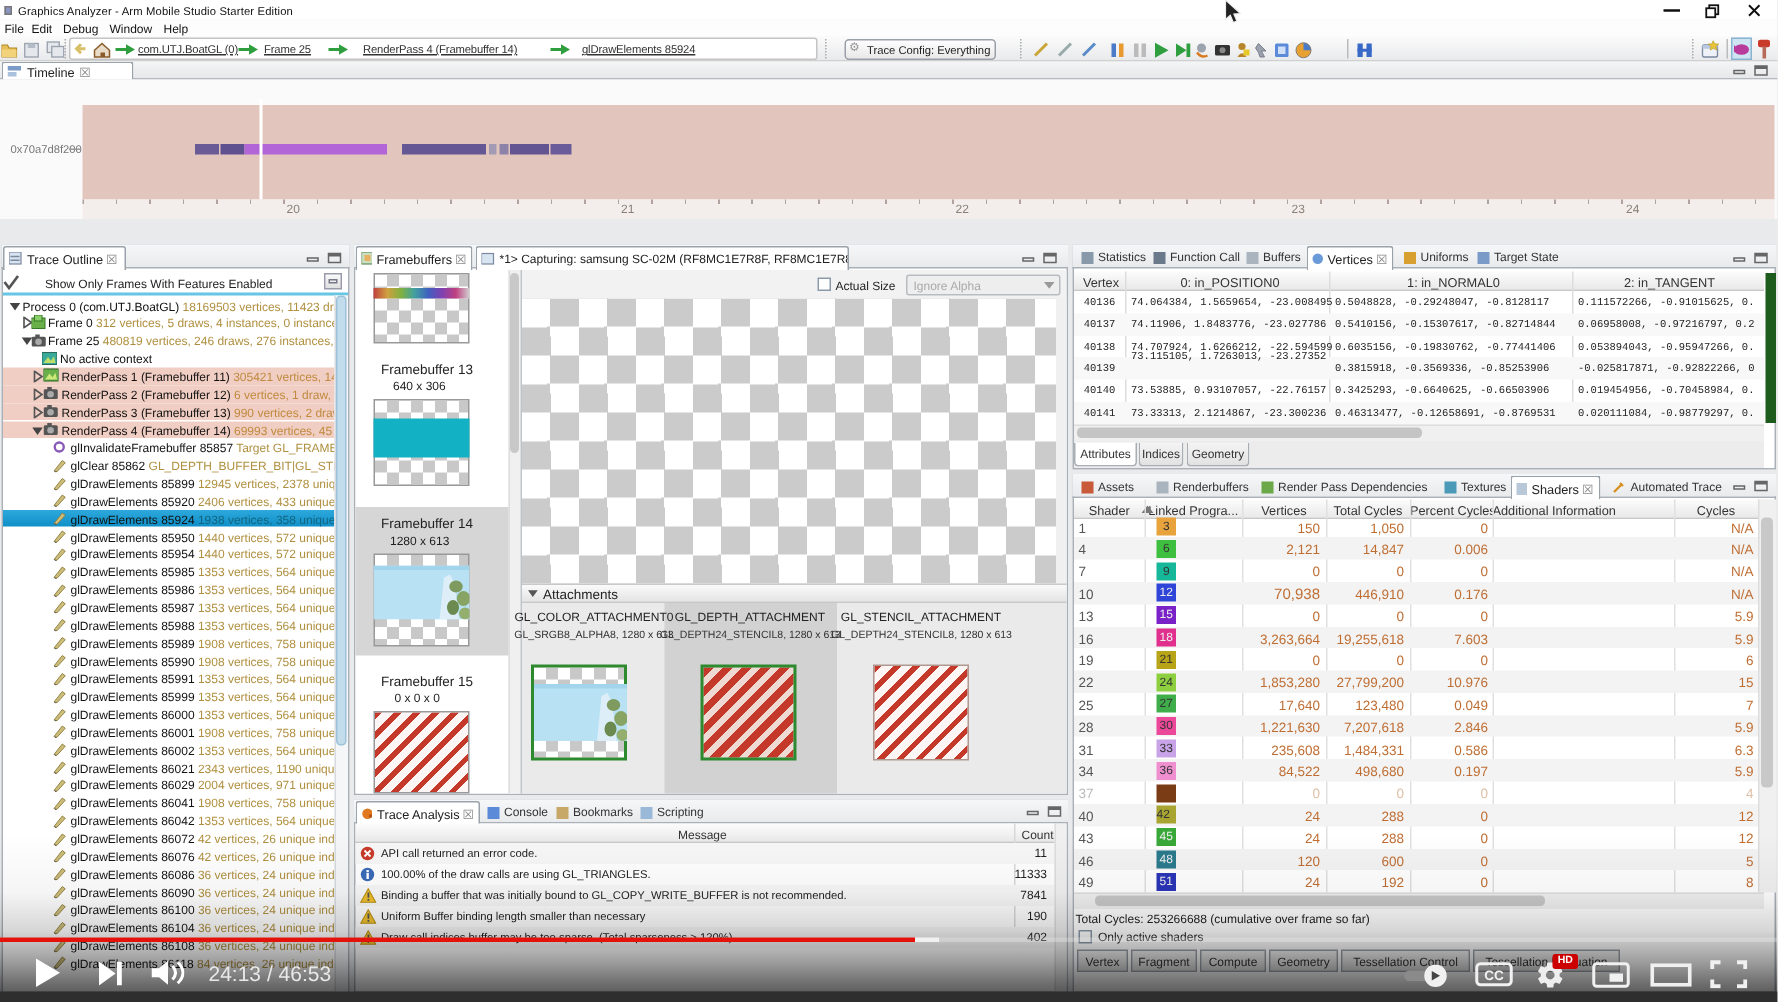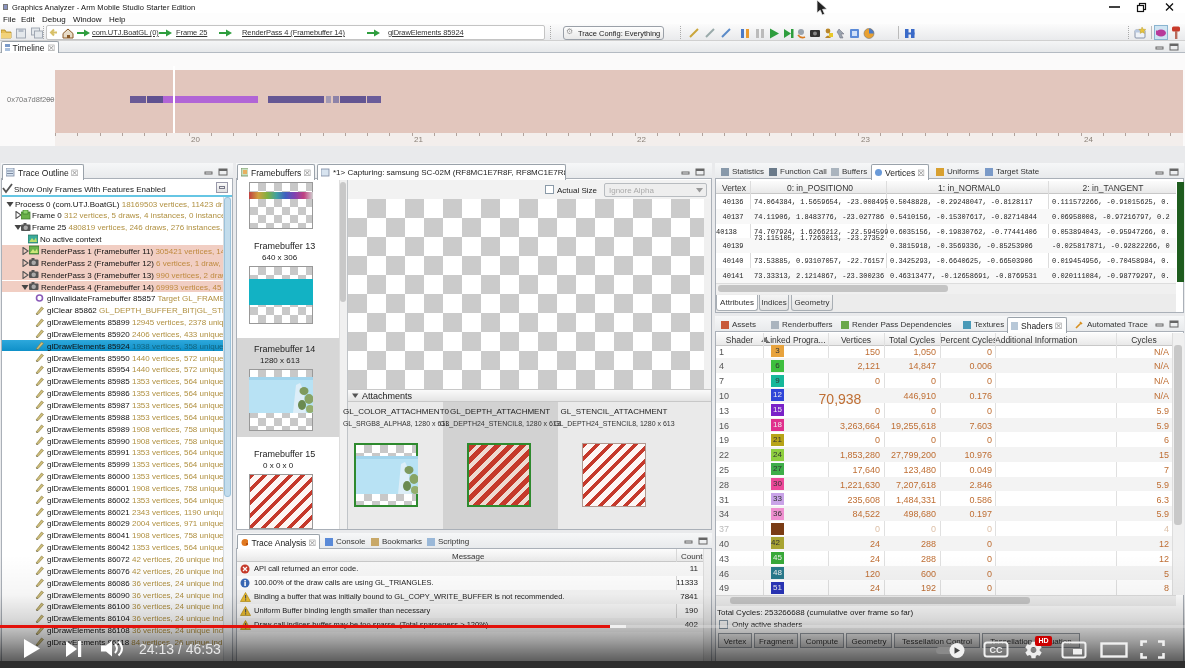--- a/index.html
+++ b/index.html
@@ -114,21 +114,21 @@
 <div class="abs" style="left:1154px;top:25px;width:14px;height:15px;background:#cfe4f2;border:1px solid #8ab4d0"></div>
 <svg class="abs" style="left:1155px;top:27px" width="12" height="11">
     <ellipse cx="6" cy="6" rx="5" ry="3.5" fill="#b83a9a"></ellipse>
     <path d="M1 3 L4 6 L1 8 Z" fill="#b83a9a"></path>
   </svg>
 <svg class="abs" style="left:1170px;top:26px" width="12" height="14">
     <rect x="2" y="0.5" width="8" height="5" rx="1.5" fill="#c83a2a"></rect>
     <rect x="5" y="5" width="2.4" height="8" fill="#b86a5a"></rect>
   </svg>
 <div class="abs" style="left:0;top:41px;width:1185px;height:12px;background:linear-gradient(#f4f5f6,#e6e8ea);border-bottom:1px solid #b4bac2"></div>
-<div class="tab-act" style="left:1px;top:41px;width:58px;height:12px"><svg width="10" height="9" style="margin-right:3px">
+<div class="tab-act" style="left:1px;top:41px;width:88px;height:12px"><svg width="10" height="9" style="margin-right:3px">
       <rect x="0" y="1" width="9" height="3" fill="#7a9ac8"></rect>
       <rect x="0" y="5" width="6" height="3" fill="#aac0dc"></rect>
     </svg>Timeline <span style="color:#888;margin-left:3px">☒</span></div>
 <svg class="abs" style="left:1155px;top:43px" width="26" height="8">
     <rect x="1" y="4" width="7" height="2" fill="none" stroke="#666" stroke-width="1"></rect>
     <rect x="15" y="1" width="8" height="6" fill="none" stroke="#666" stroke-width="1"></rect>
     <rect x="15" y="1" width="8" height="2" fill="#666"></rect>
   </svg>
 <div class="abs" style="left:0;top:53px;width:1185px;height:93px;background:#fbfafa"></div>
 <div class="abs" style="left:7px;top:95px;font-size:7.5px;color:#777">0x70a7d8f200</div>
@@ -159,21 +159,21 @@
       <line x1="1" y1="5.5" x2="7" y2="5.5" stroke="#7a88a0"></line>
     </svg>Trace Outline <span style="color:#888;margin-left:2px">☒</span></div>
 <svg class="abs" style="left:204px;top:168px" width="26" height="8">
     <rect x="1" y="4" width="7" height="2" fill="none" stroke="#666" stroke-width="1"></rect>
     <rect x="15" y="1" width="8" height="6" fill="none" stroke="#666" stroke-width="1"></rect>
     <rect x="15" y="1" width="8" height="2" fill="#666"></rect>
   </svg>
 <svg class="abs" style="left:2px;top:183px" width="11" height="11">
     <path d="M1 5 L4 9 L10 1" stroke="#555" stroke-width="1.8" fill="none"></path>
   </svg>
-<div class="abs" style="left:14px;top:184.5px;font-size:8px;color:#222">Show Only Frames With Features Enabled</div>
+<div class="abs" style="left:30px;top:184.5px;font-size:8px;color:#222">Show Only Frames With Features Enabled</div>
 <div class="abs" style="left:216px;top:182px;width:12px;height:11px;border:1px solid #99a;background:linear-gradient(#fafafa,#e0e0e0)"></div>
 <div class="abs" style="left:219px;top:186px;width:6px;height:3px;border:1px solid #778"></div>
 <div class="abs" style="left:2px;top:195px;width:230px;height:466px;background:#fff;border-top:2px solid #66c6e4"></div>
 <div class="abs" style="left:2px;top:197px;width:221px;height:464px;overflow:hidden">
 <svg class="abs" style="left:4px;top:2.5px" width="8" height="8">
       <path d="M0.5 2 L7.5 2 L4 7 Z" fill="#444"></path>
     </svg>
 <div class="abs" style="left:13px;top:2.5px;font-size:8px;white-space:nowrap;color:#111">Process 0 (com.UTJ.BoatGL) <span style="color:#b09040">18169503 vertices, 11423 draws, 129</span></div>
 <svg class="abs" style="left:12px;top:14.3px" width="8" height="8">
       <path d="M2 0.5 L7 4 L2 7.5 Z" fill="none" stroke="#555" stroke-width="1.1"></path>
@@ -542,21 +542,21 @@
 <div class="abs" style="left:1048px;top:181px;width:1px;height:101px;background:#ddd"></div>
 <div class="abs mono" style="left:716px;top:198.0px;width:34px;text-align:center;font-size:7px;color:#222">40136</div>
 <div class="abs mono" style="left:754px;top:198.0px;font-size:7px;color:#222">74.064384, 1.5659654, -23.008495</div>
 <div class="abs mono" style="left:890px;top:198.0px;font-size:7px;color:#222">0.5048828, -0.29248047, -0.8128117</div>
 <div class="abs mono" style="left:1052px;top:198.0px;font-size:7px;color:#222;white-space:nowrap;overflow:hidden;width:120px">0.111572266, -0.91015625, 0.</div>
 <div class="abs" style="left:716px;top:208.8px;width:460px;height:14.8px;background:#f8f8f8"></div>
 <div class="abs mono" style="left:716px;top:212.8px;width:34px;text-align:center;font-size:7px;color:#222">40137</div>
 <div class="abs mono" style="left:754px;top:212.8px;font-size:7px;color:#222">74.11906, 1.8483776, -23.027786</div>
 <div class="abs mono" style="left:890px;top:212.8px;font-size:7px;color:#222">0.5410156, -0.15307617, -0.82714844</div>
 <div class="abs mono" style="left:1052px;top:212.8px;font-size:7px;color:#222;white-space:nowrap;overflow:hidden;width:124px">0.06958008, -0.97216797, 0.2</div>
-<div class="abs mono" style="left:716px;top:227.6px;width:34px;font-size:7px;color:#222">40138</div>
+<div class="abs mono" style="left:716px;top:227.6px;width:34px;text-align:center;font-size:7px;color:#222">40138</div>
 <div class="abs mono" style="left:754px;top:227.6px;font-size:7px;color:#222">74.707924, 1.6266212, -22.594599</div>
 <div class="abs mono" style="left:890px;top:227.6px;font-size:7px;color:#222">0.6035156, -0.19830762, -0.77441406</div>
 <div class="abs mono" style="left:1052px;top:227.6px;font-size:7px;color:#222;white-space:nowrap;overflow:hidden;width:124px">0.053894043, -0.95947266, 0.</div>
 <div class="abs" style="left:716px;top:238.4px;width:460px;height:14.8px;background:#f8f8f8"></div>
 <div class="abs mono" style="left:716px;top:242.4px;width:34px;text-align:center;font-size:7px;color:#222">40139</div>
 <div class="abs mono" style="left:754px;top:234px;font-size:7px;color:#222">73.115105, 1.7263013, -23.27352</div>
 <div class="abs mono" style="left:890px;top:242.4px;font-size:7px;color:#222">0.3815918, -0.3569336, -0.85253906</div>
 <div class="abs mono" style="left:1052px;top:242.4px;font-size:7px;color:#222;white-space:nowrap;overflow:hidden;width:124px">-0.025817871, -0.92822266, 0</div>
 <div class="abs mono" style="left:716px;top:257.2px;width:34px;text-align:center;font-size:7px;color:#222">40140</div>
 <div class="abs mono" style="left:754px;top:257.2px;font-size:7px;color:#222">73.53885, 0.93107057, -22.76157</div>
@@ -623,21 +623,21 @@
 <div class="abs oran" style="left:1089px;top:361.3px;width:80px;text-align:right;font-size:9px;color:#bf6e33">N/A</div>
 <div class="abs" style="left:719px;top:376.1px;font-size:9px;color:#555">7</div>
 <div class="abs" style="left:771px;top:374.6px;width:13px;height:12px;background:#17b89a;font-size:8px;color:#333;text-align:center;line-height:12px">9</div>
 <div class="abs oran" style="left:800px;top:376.1px;width:80px;text-align:right;font-size:9px;color:#bf6e33">0</div>
 <div class="abs oran" style="left:856px;top:376.1px;width:80px;text-align:right;font-size:9px;color:#bf6e33">0</div>
 <div class="abs oran" style="left:912px;top:376.1px;width:80px;text-align:right;font-size:9px;color:#bf6e33">0</div>
 <div class="abs oran" style="left:1089px;top:376.1px;width:80px;text-align:right;font-size:9px;color:#bf6e33">N/A</div>
 <div class="abs" style="left:716px;top:387.9px;width:460px;height:14.8px;background:#f3f3f3"></div>
 <div class="abs" style="left:719px;top:390.9px;font-size:9px;color:#555">10</div>
 <div class="abs" style="left:771px;top:389.4px;width:13px;height:12px;background:#2f45d8;font-size:8px;color:#eee;text-align:center;line-height:12px">12</div>
-<div class="abs oran" style="left:800px;top:390.9px;width:80px;text-align:center;font-size:14px;color:#bf6e33">70,938</div>
+<div class="abs oran" style="left:800px;top:390.9px;width:80px;text-align:right;font-size:10px;color:#bf6e33">70,938</div>
 <div class="abs oran" style="left:856px;top:390.9px;width:80px;text-align:right;font-size:9px;color:#bf6e33">446,910</div>
 <div class="abs oran" style="left:912px;top:390.9px;width:80px;text-align:right;font-size:9px;color:#bf6e33">0.176</div>
 <div class="abs oran" style="left:1089px;top:390.9px;width:80px;text-align:right;font-size:9px;color:#bf6e33">N/A</div>
 <div class="abs" style="left:719px;top:405.7px;font-size:9px;color:#555">13</div>
 <div class="abs" style="left:771px;top:404.2px;width:13px;height:12px;background:#7a22c8;font-size:8px;color:#eee;text-align:center;line-height:12px">15</div>
 <div class="abs oran" style="left:800px;top:405.7px;width:80px;text-align:right;font-size:9px;color:#bf6e33">0</div>
 <div class="abs oran" style="left:856px;top:405.7px;width:80px;text-align:right;font-size:9px;color:#bf6e33">0</div>
 <div class="abs oran" style="left:912px;top:405.7px;width:80px;text-align:right;font-size:9px;color:#bf6e33">0</div>
 <div class="abs oran" style="left:1089px;top:405.7px;width:80px;text-align:right;font-size:9px;color:#bf6e33">5.9</div>
 <div class="abs" style="left:716px;top:417.5px;width:460px;height:14.8px;background:#f3f3f3"></div>

